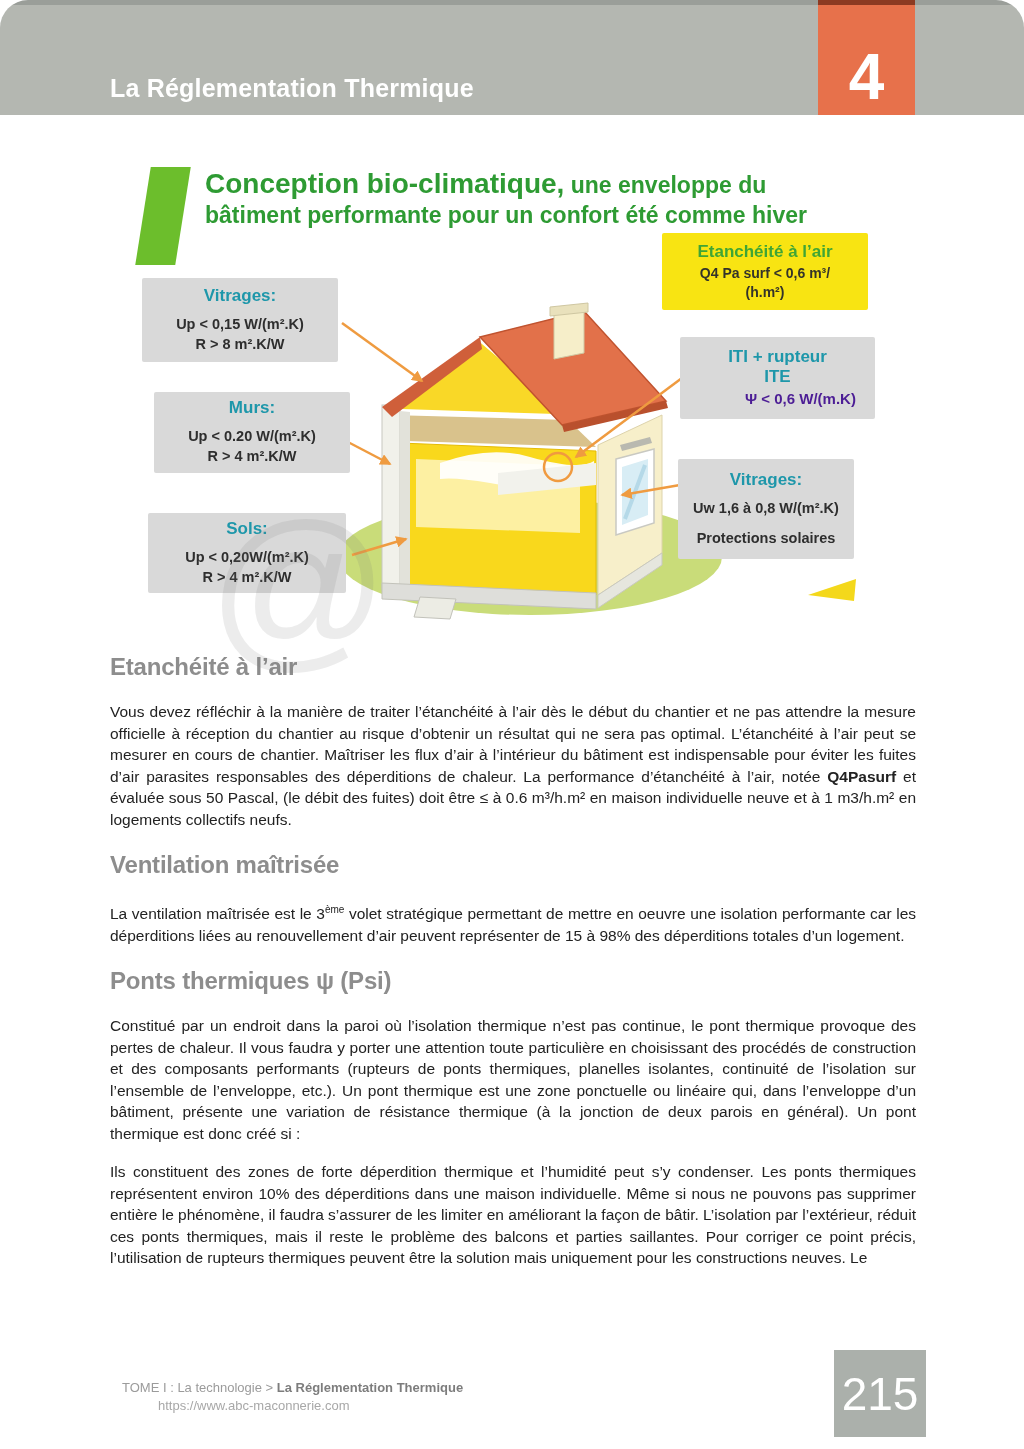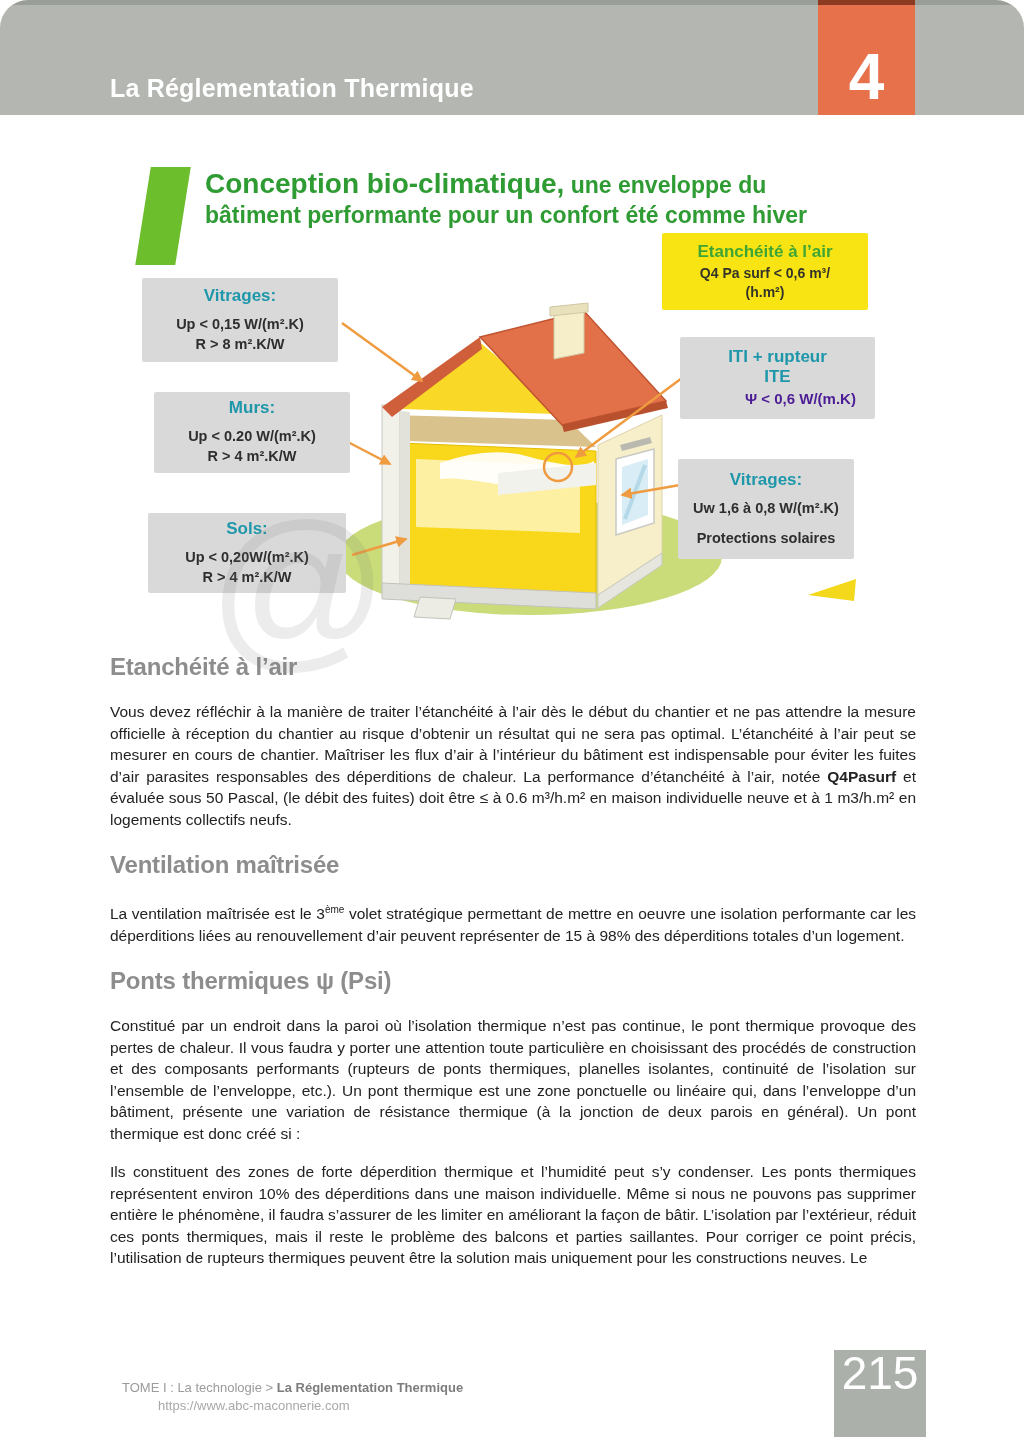--- a/index.html
+++ b/index.html
@@ -47,21 +47,21 @@
   .content li{font-size:15.5px;line-height:24px;padding-left:14px;position:relative;}
   .content li::before{content:"";position:absolute;left:1px;top:9px;width:5px;height:5px;background:#222;}
   .bold{font-weight:bold;}
   sup{font-size:10px;}
 
   
   .footer{position:absolute;left:122px;top:1380px;font-size:13px;color:#9b9b9b;}
   .footer .crumb-bold{font-weight:bold;color:#7d7d7d;}
   .footer .url{margin-top:3px;color:#a8a8a8;margin-left:36px;}
   .page-num-box{position:absolute;left:834px;top:1350px;width:92px;height:87px;background:#abb0ab;
-                display:flex;justify-content:center;}
+                display:flex;align-items:center;justify-content:center;}
   .page-num{color:#ffffff;font-size:46px;line-height:1;}
 </style>
 </head>
 <body>
 
 <div class="page">
 
   <div class="top-strip"></div>
   <div class="header-bar"></div>
   <div class="top-strip-orange"></div>

